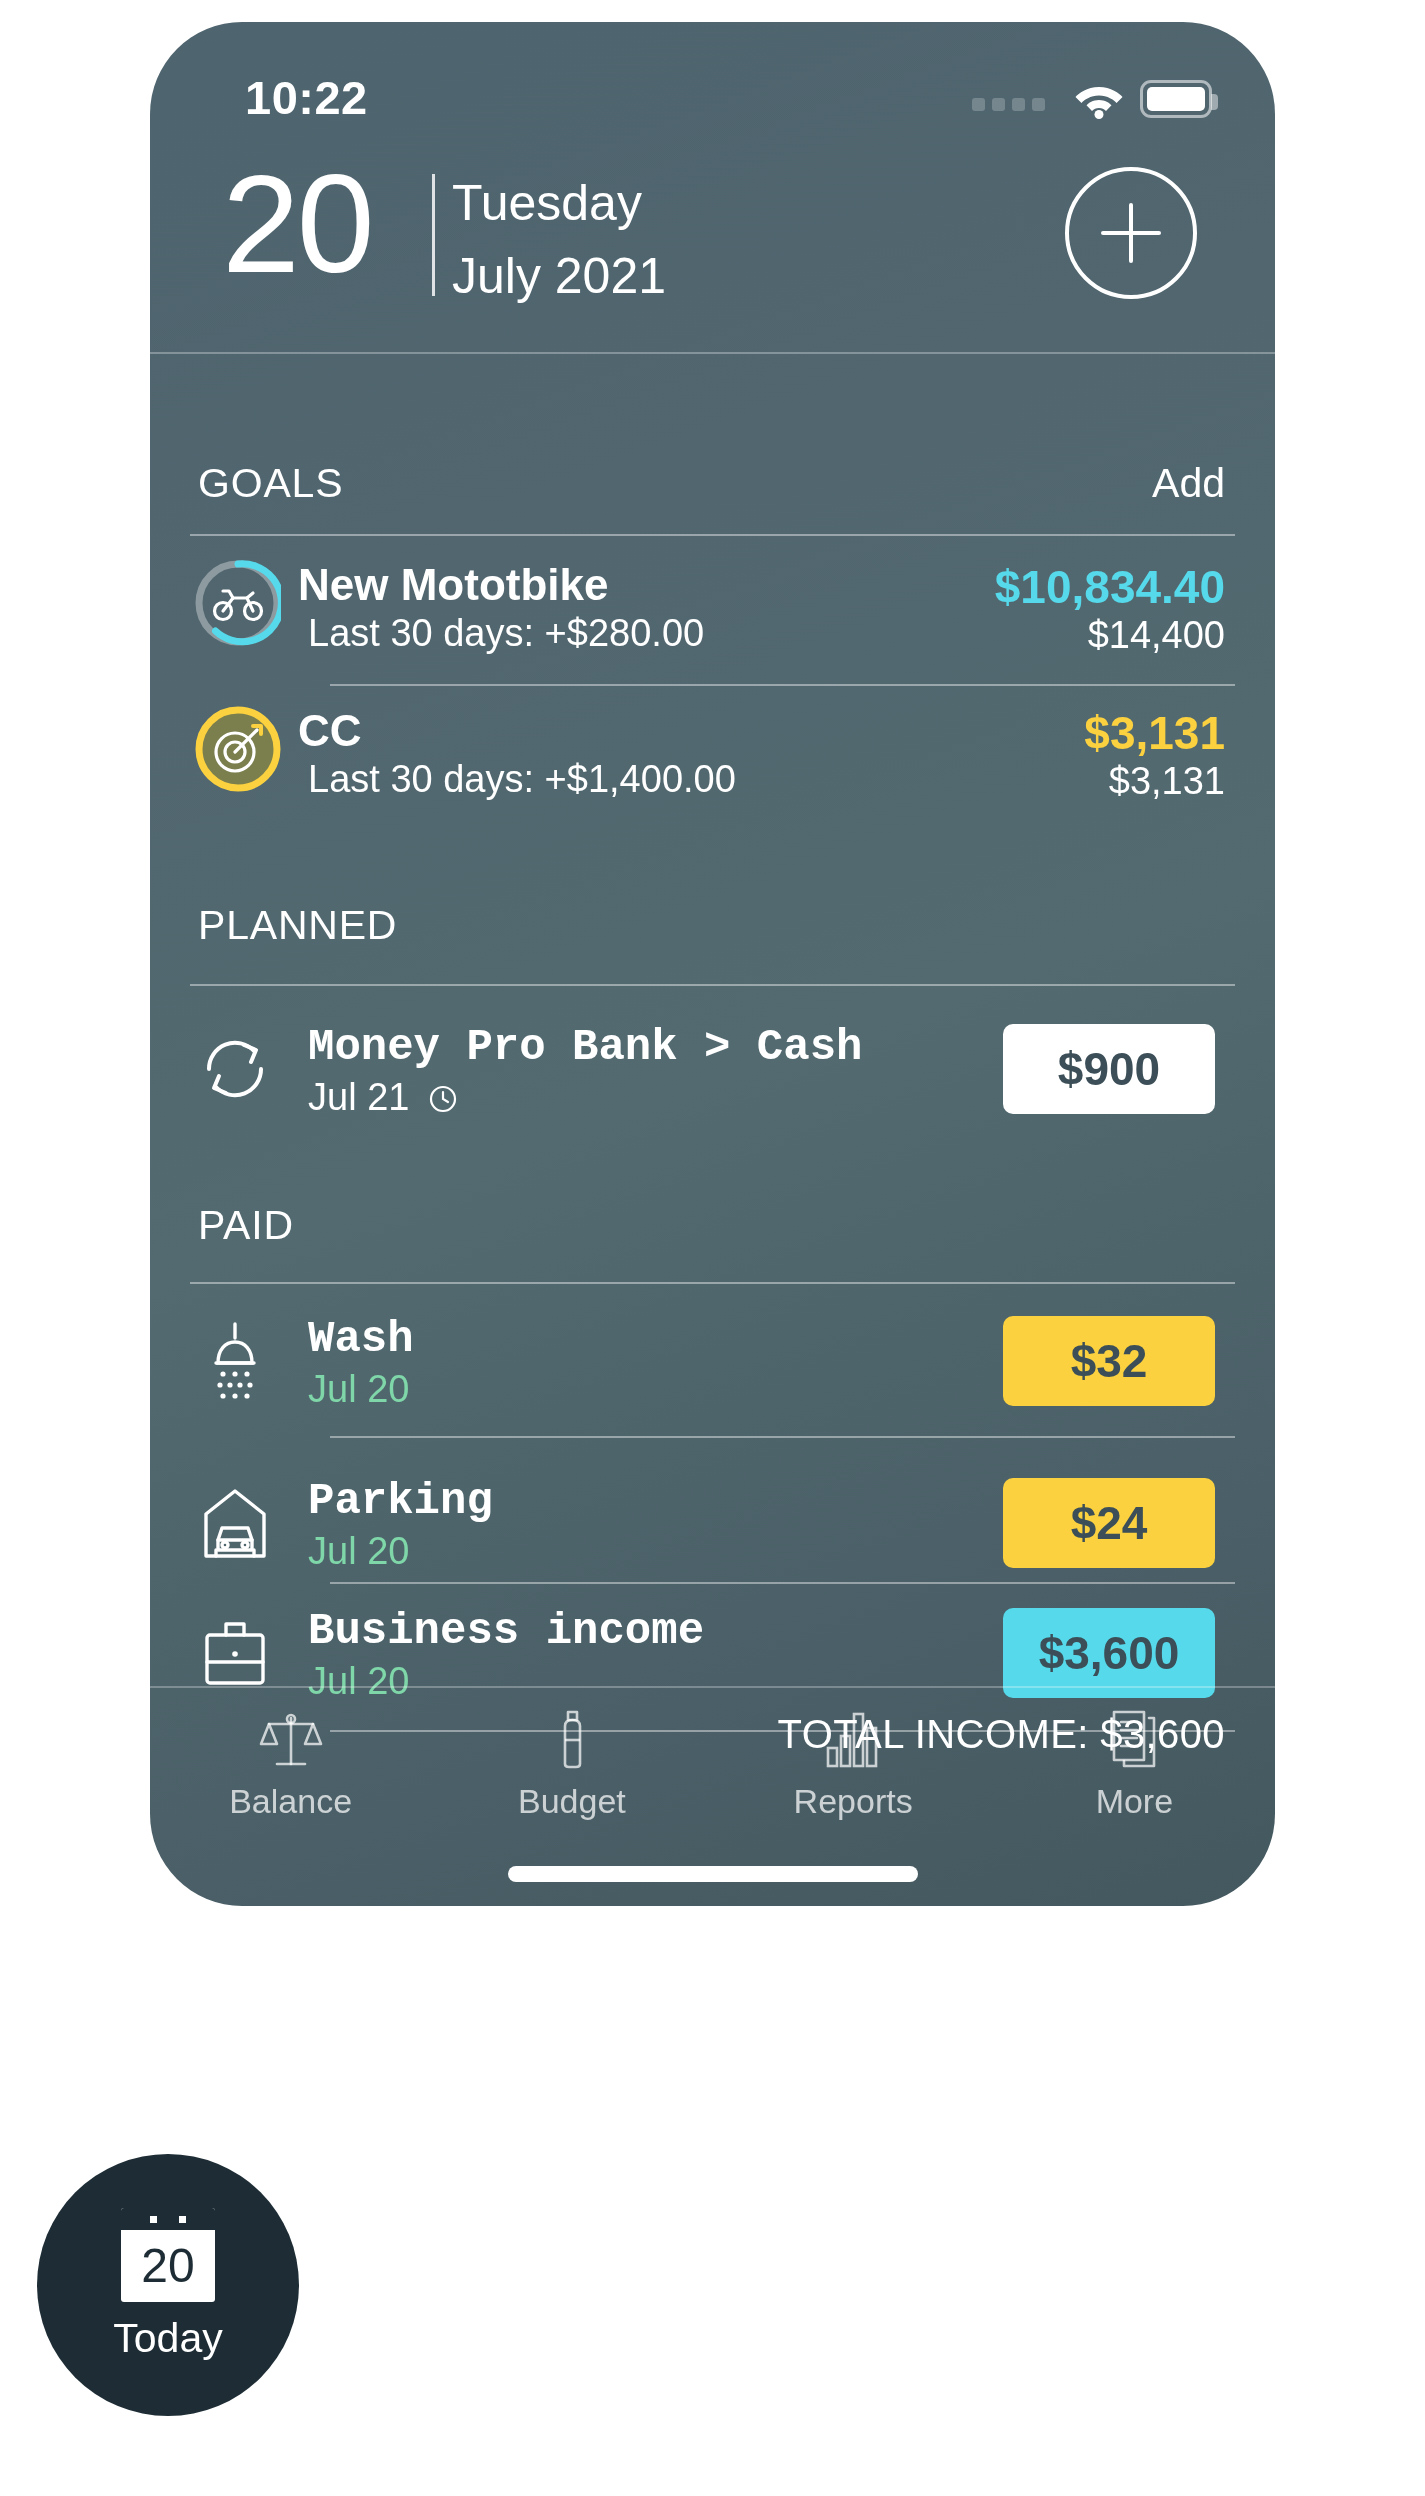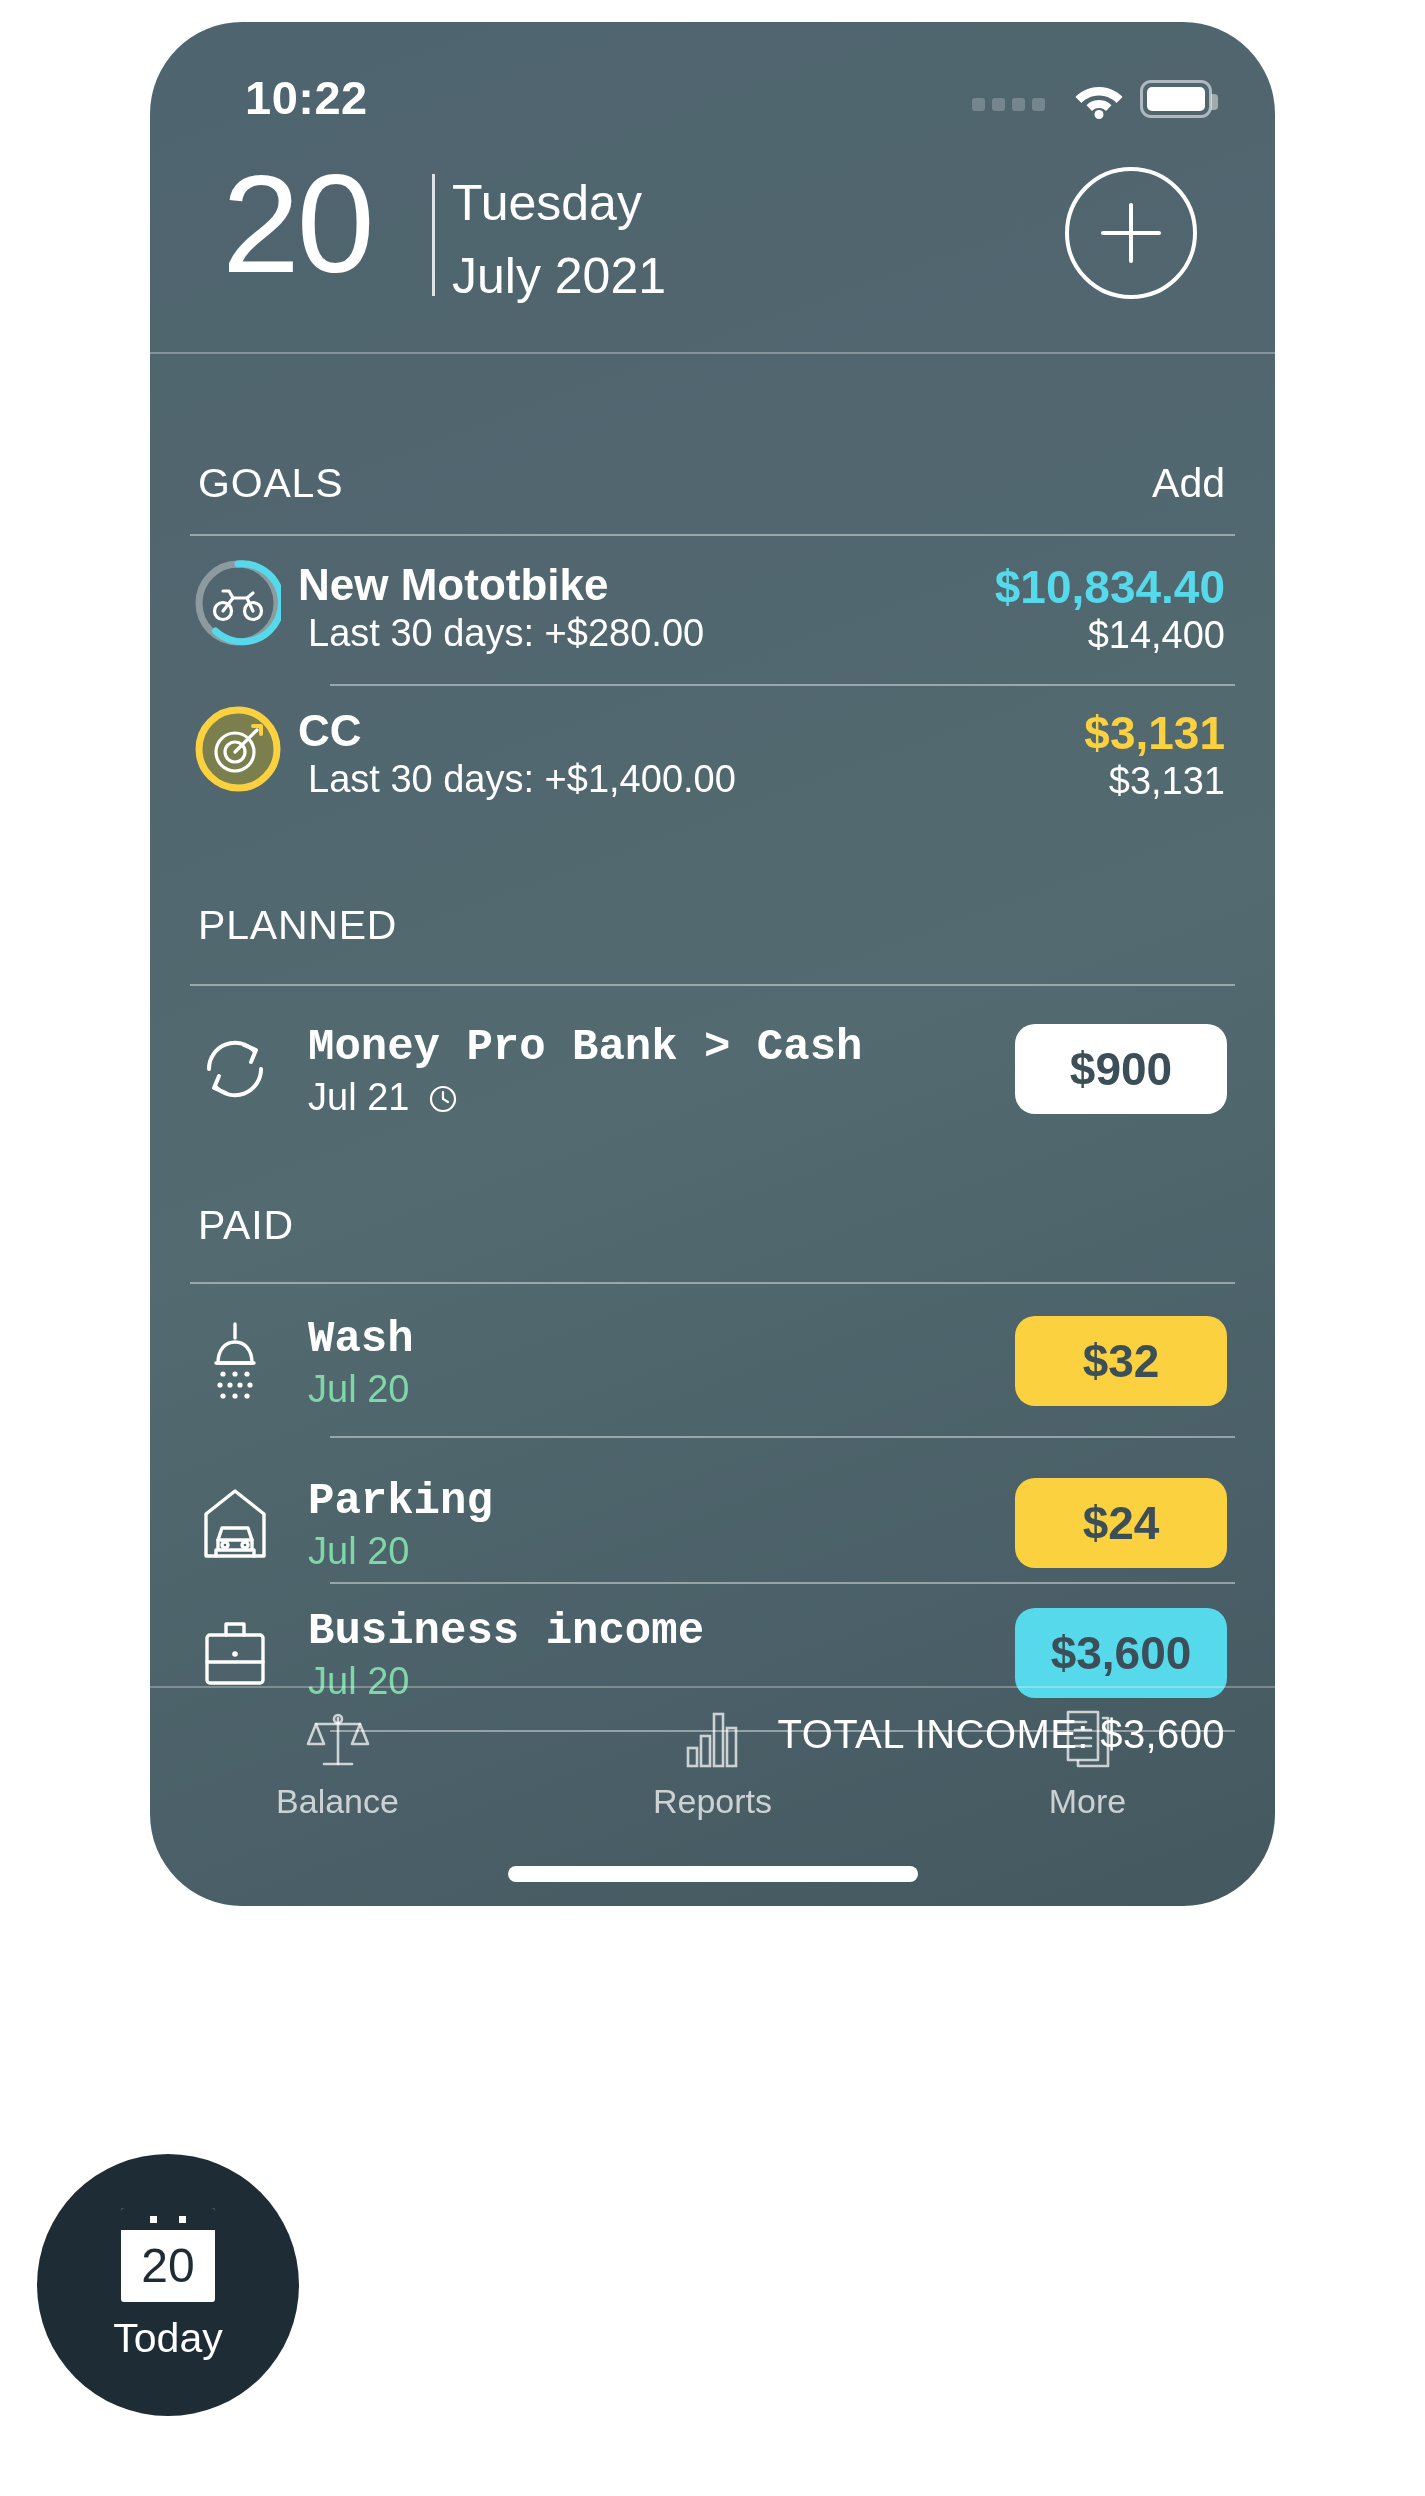--- a/index.html
+++ b/index.html
@@ -141,22 +141,22 @@
     position: absolute; left: 158px; top: 0;
     font-size: 44px; font-weight: 700; color: #ffffff; font-family: Liberation Mono, monospace;
   }
   .tx-date {
     position: absolute; left: 158px; top: 54px;
     font-size: 38px; font-weight: 400;
   }
   .tx-date.planned { color: #ffffff; }
   .tx-date.paid { color: #7fd6a8; }
   .tx-pill {
-    position: absolute; right: 48px; top: 2px;
-    min-width: 212px; height: 90px; border-radius: 20px;
+    position: absolute; right: 60px; top: 2px;
+    min-width: 212px; height: 90px; border-radius: 10px;
     display: flex; align-items: center; justify-content: center;
     font-size: 46px; font-weight: 700; color: #3c4f58;
     padding: 0 4px;
   }
   .pill-white  { background: #ffffff; }
   .pill-yellow { background: #fbd13f; }
   .pill-cyan   { background: #56d9ea; }
 
   
   #totals {
@@ -395,20 +395,32 @@
               <path d="M34 12 L34 58"></path>
                 <path d="M12 18 L56 18"></path>
               <path d="M20 58 L48 58"></path>
               <path d="M12 18 L4 38 L20 38 Z"></path>
               <path d="M56 18 L48 38 L64 38 Z"></path>
               <circle cx="34" cy="13" r="4"></circle>
             </g>
           </svg>
         </div>
         <div class="tlabel">Balance</div>
+      </div>
+      <div class="tab">
+        <div class="ticon">
+          <svg width="68" height="68" viewBox="0 0 68 68">
+            <g fill="none" stroke="rgba(255,255,255,0.72)" stroke-width="2.6" stroke-linejoin="round">
+              <rect x="30" y="6" width="9" height="8"></rect>
+              <path d="M27 20 C27 16 30 14 34.5 14 C39 14 42 16 42 20 L42 58 C42 60 40 61 38 61 L31 61 C29 61 27 60 27 58 Z"></path>
+              <path d="M27 34 L42 34"></path>
+            </g>
+          </svg>
+        </div>
+        <div class="tlabel">Budget</div>
       </div>
       <div class="tab">
         <div class="ticon">
           <svg width="68" height="68" viewBox="0 0 68 68">
             <g fill="none" stroke="rgba(255,255,255,0.72)" stroke-width="2.6">
               <rect x="9" y="42" width="9" height="18"></rect>
               <rect x="22" y="30" width="9" height="30"></rect>
               <rect x="35" y="8" width="9" height="52"></rect>
               <rect x="48" y="22" width="9" height="38"></rect>
             </g>

